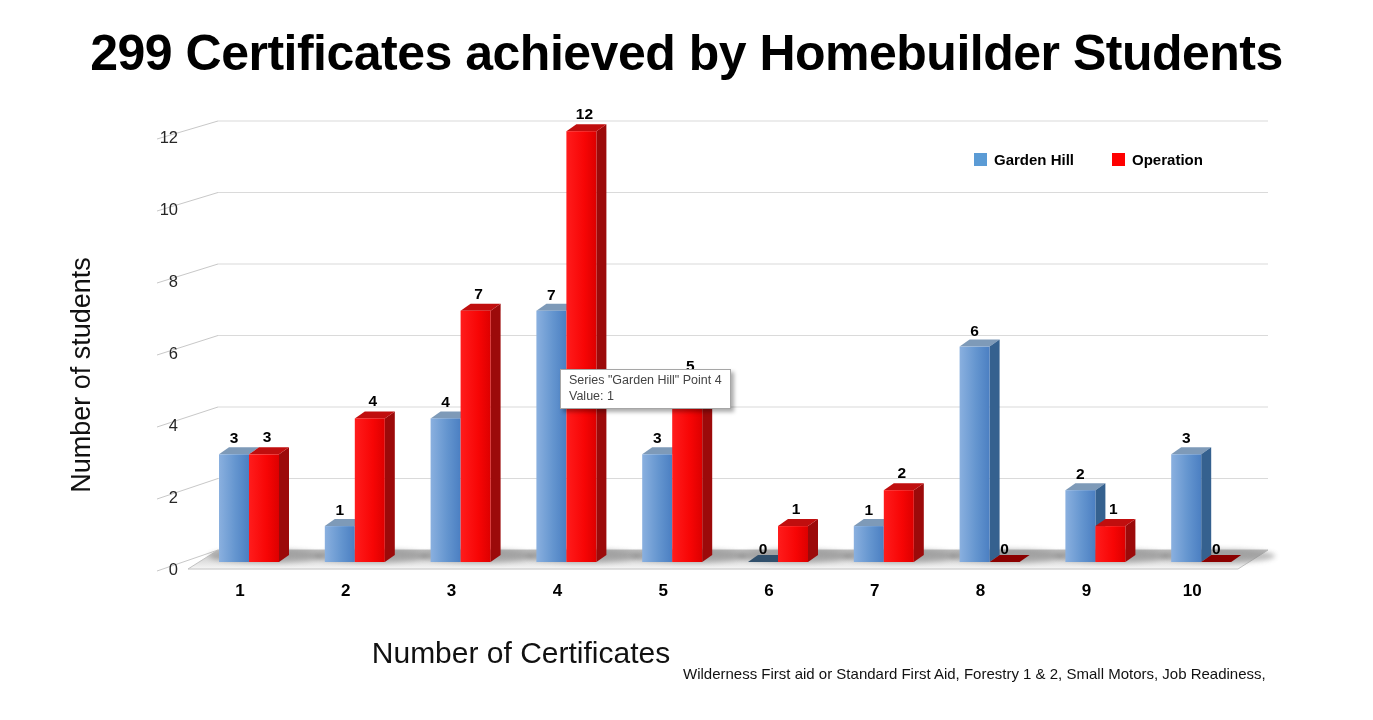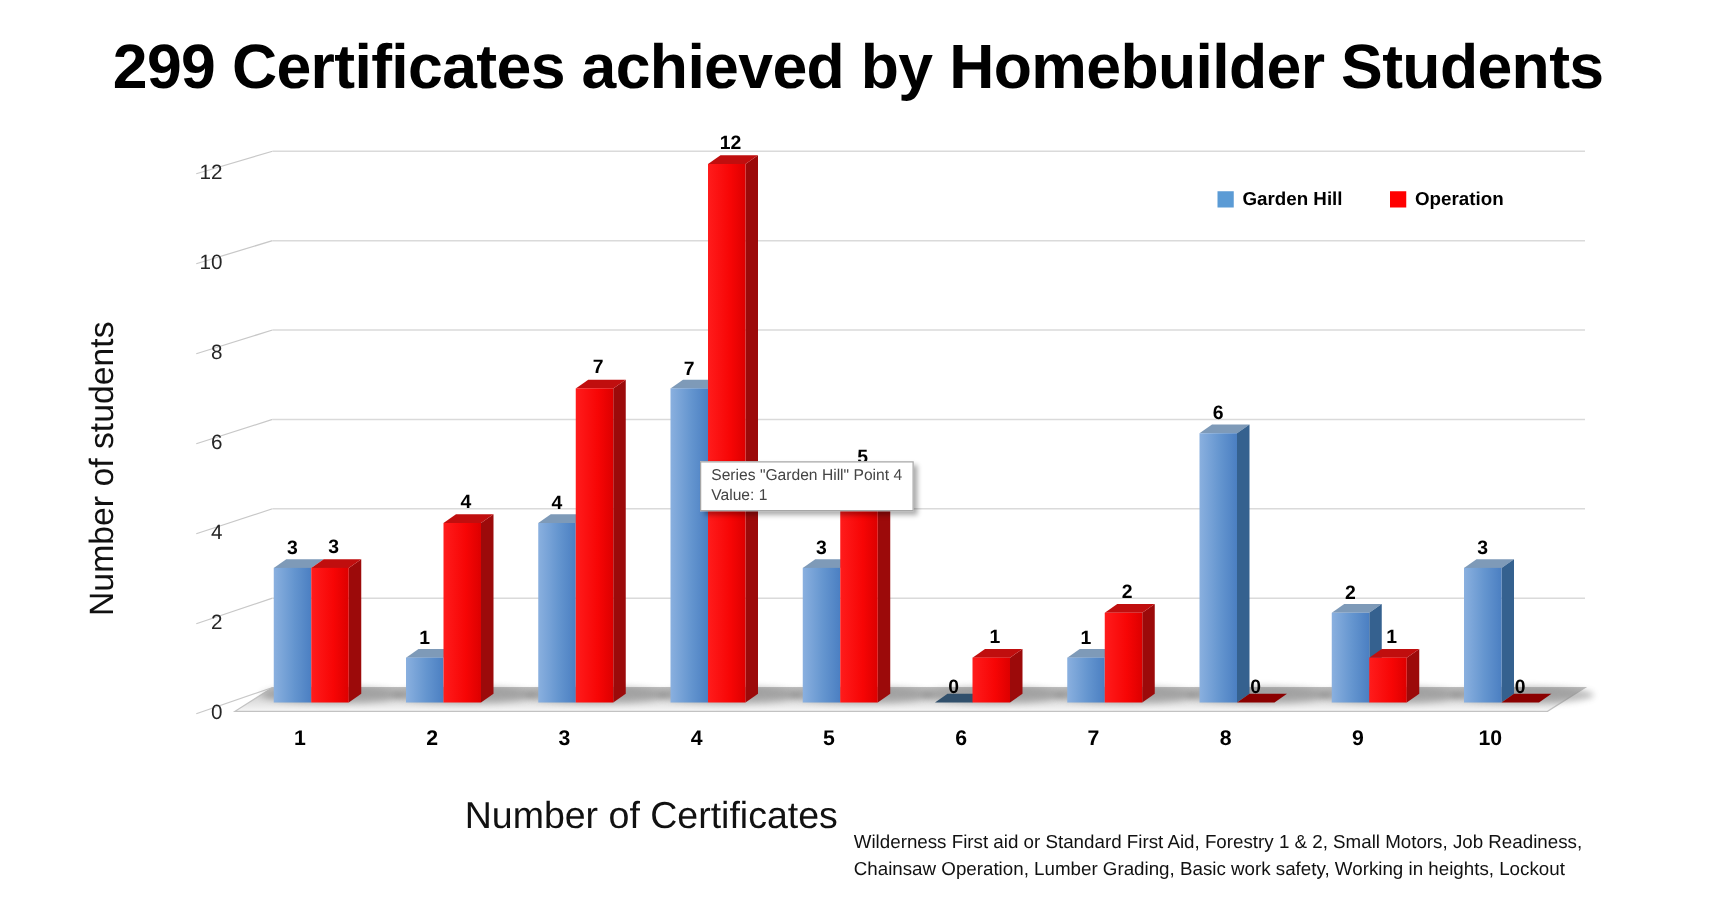--- a/index.html
+++ b/index.html
@@ -191,14 +191,13 @@
   </div>
 </div>
 
 <div id="tooltip">
   <div>Series "Garden Hill" Point 4</div>
   <div>Value: 1</div>
 </div>
 
 <div id="footnote" class="txt">
   <div>Wilderness First aid or Standard First Aid, Forestry 1 &amp; 2, Small Motors, Job Readiness,</div>
-  <div>Chainsaw Operation, Lumber Grading, Basic work safety, Working in heights, Lockout</div>
 </div>
 
 </body></html>

